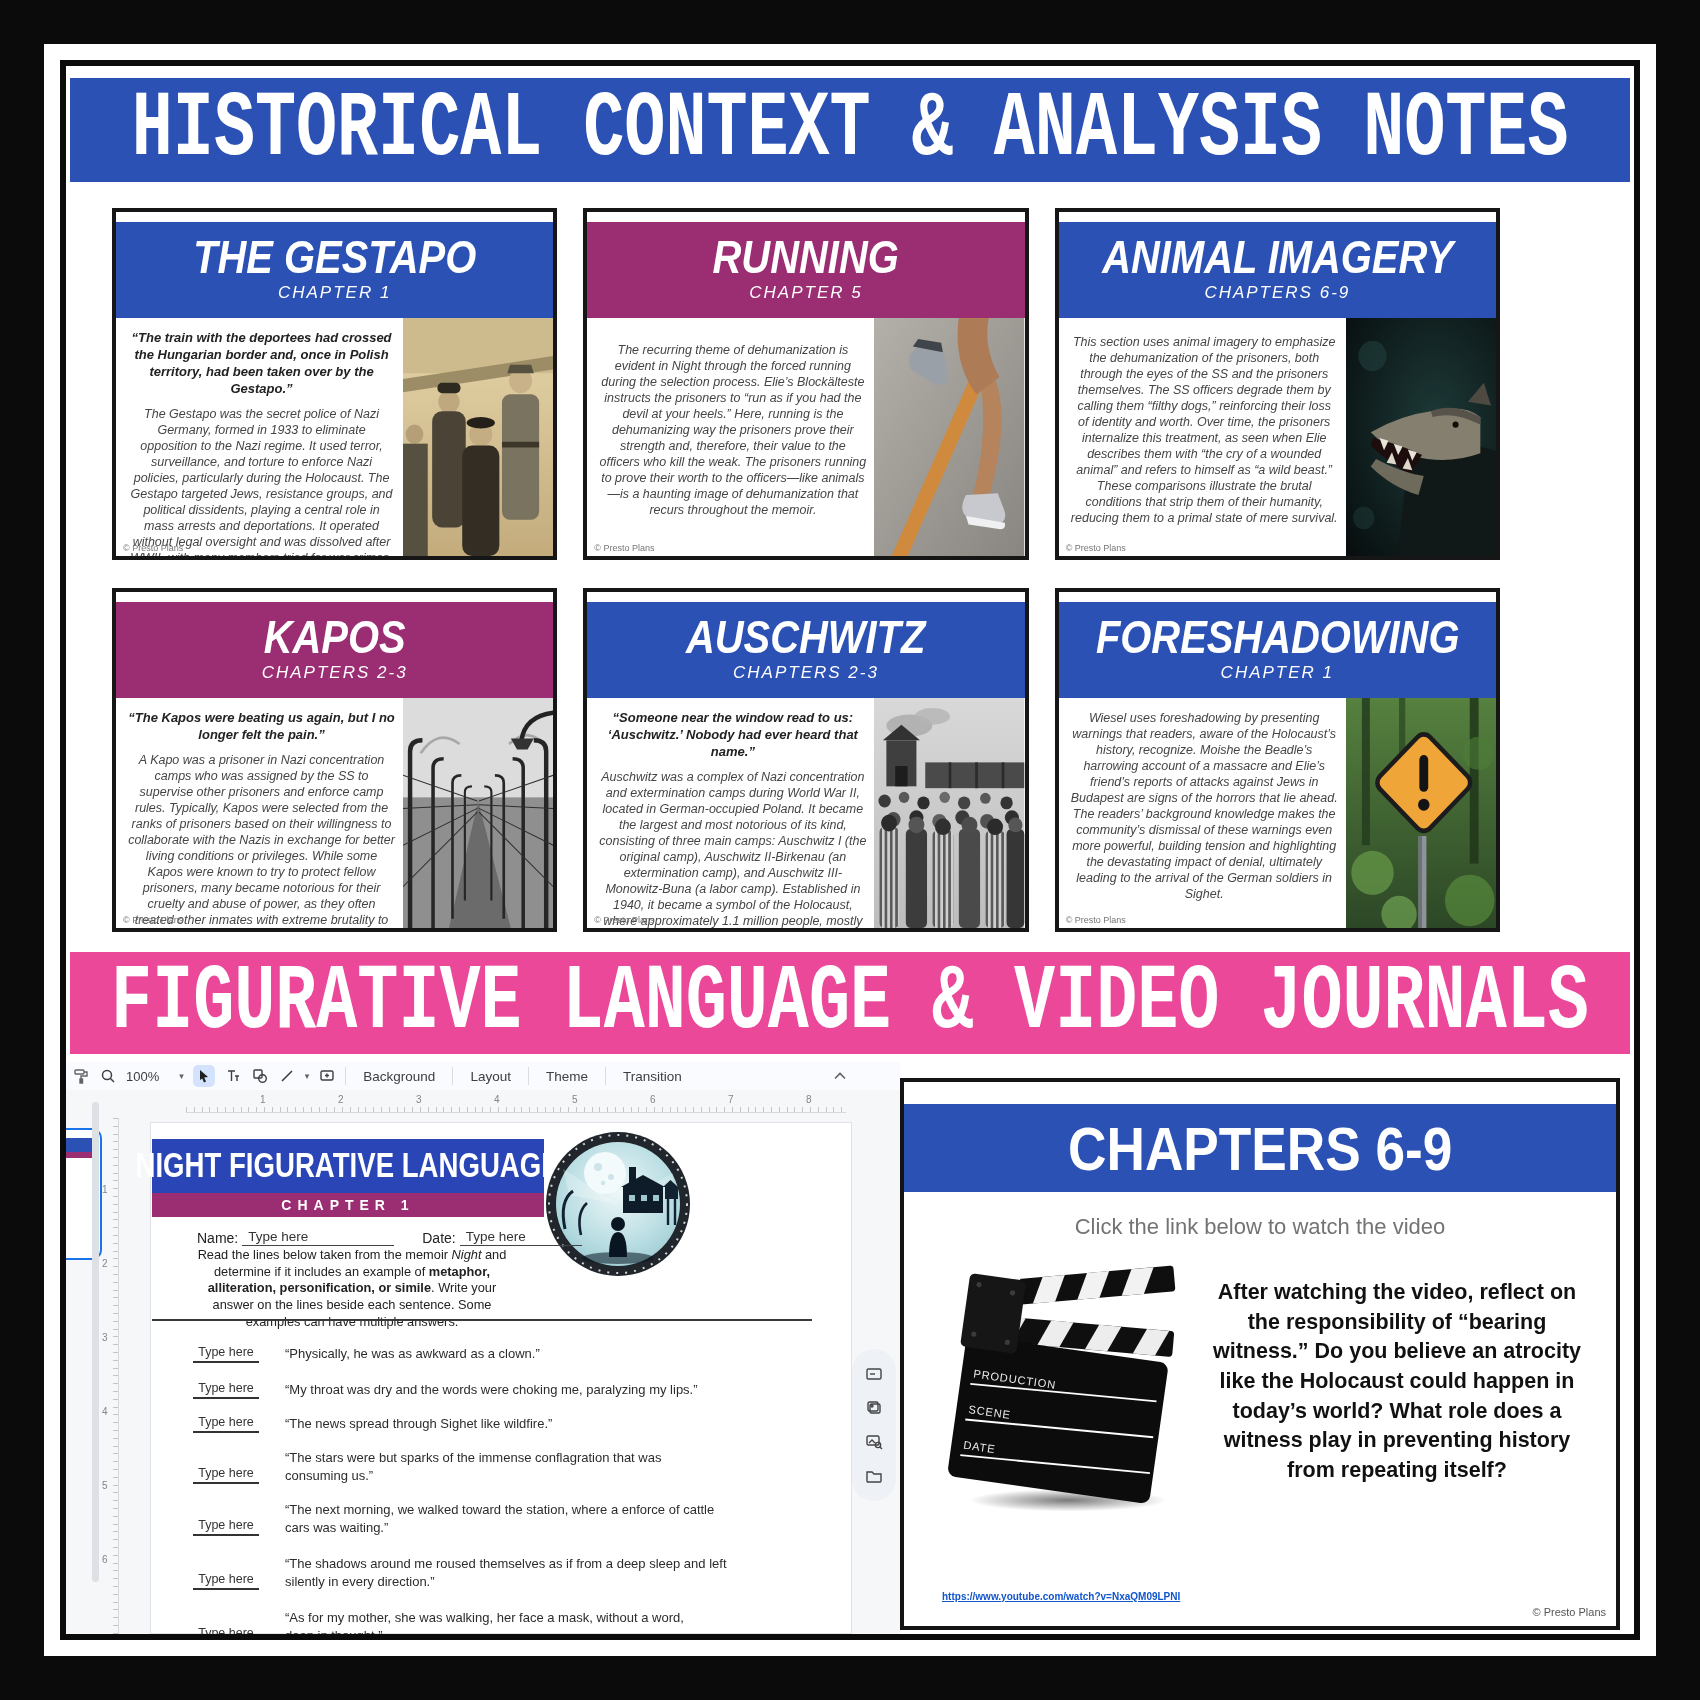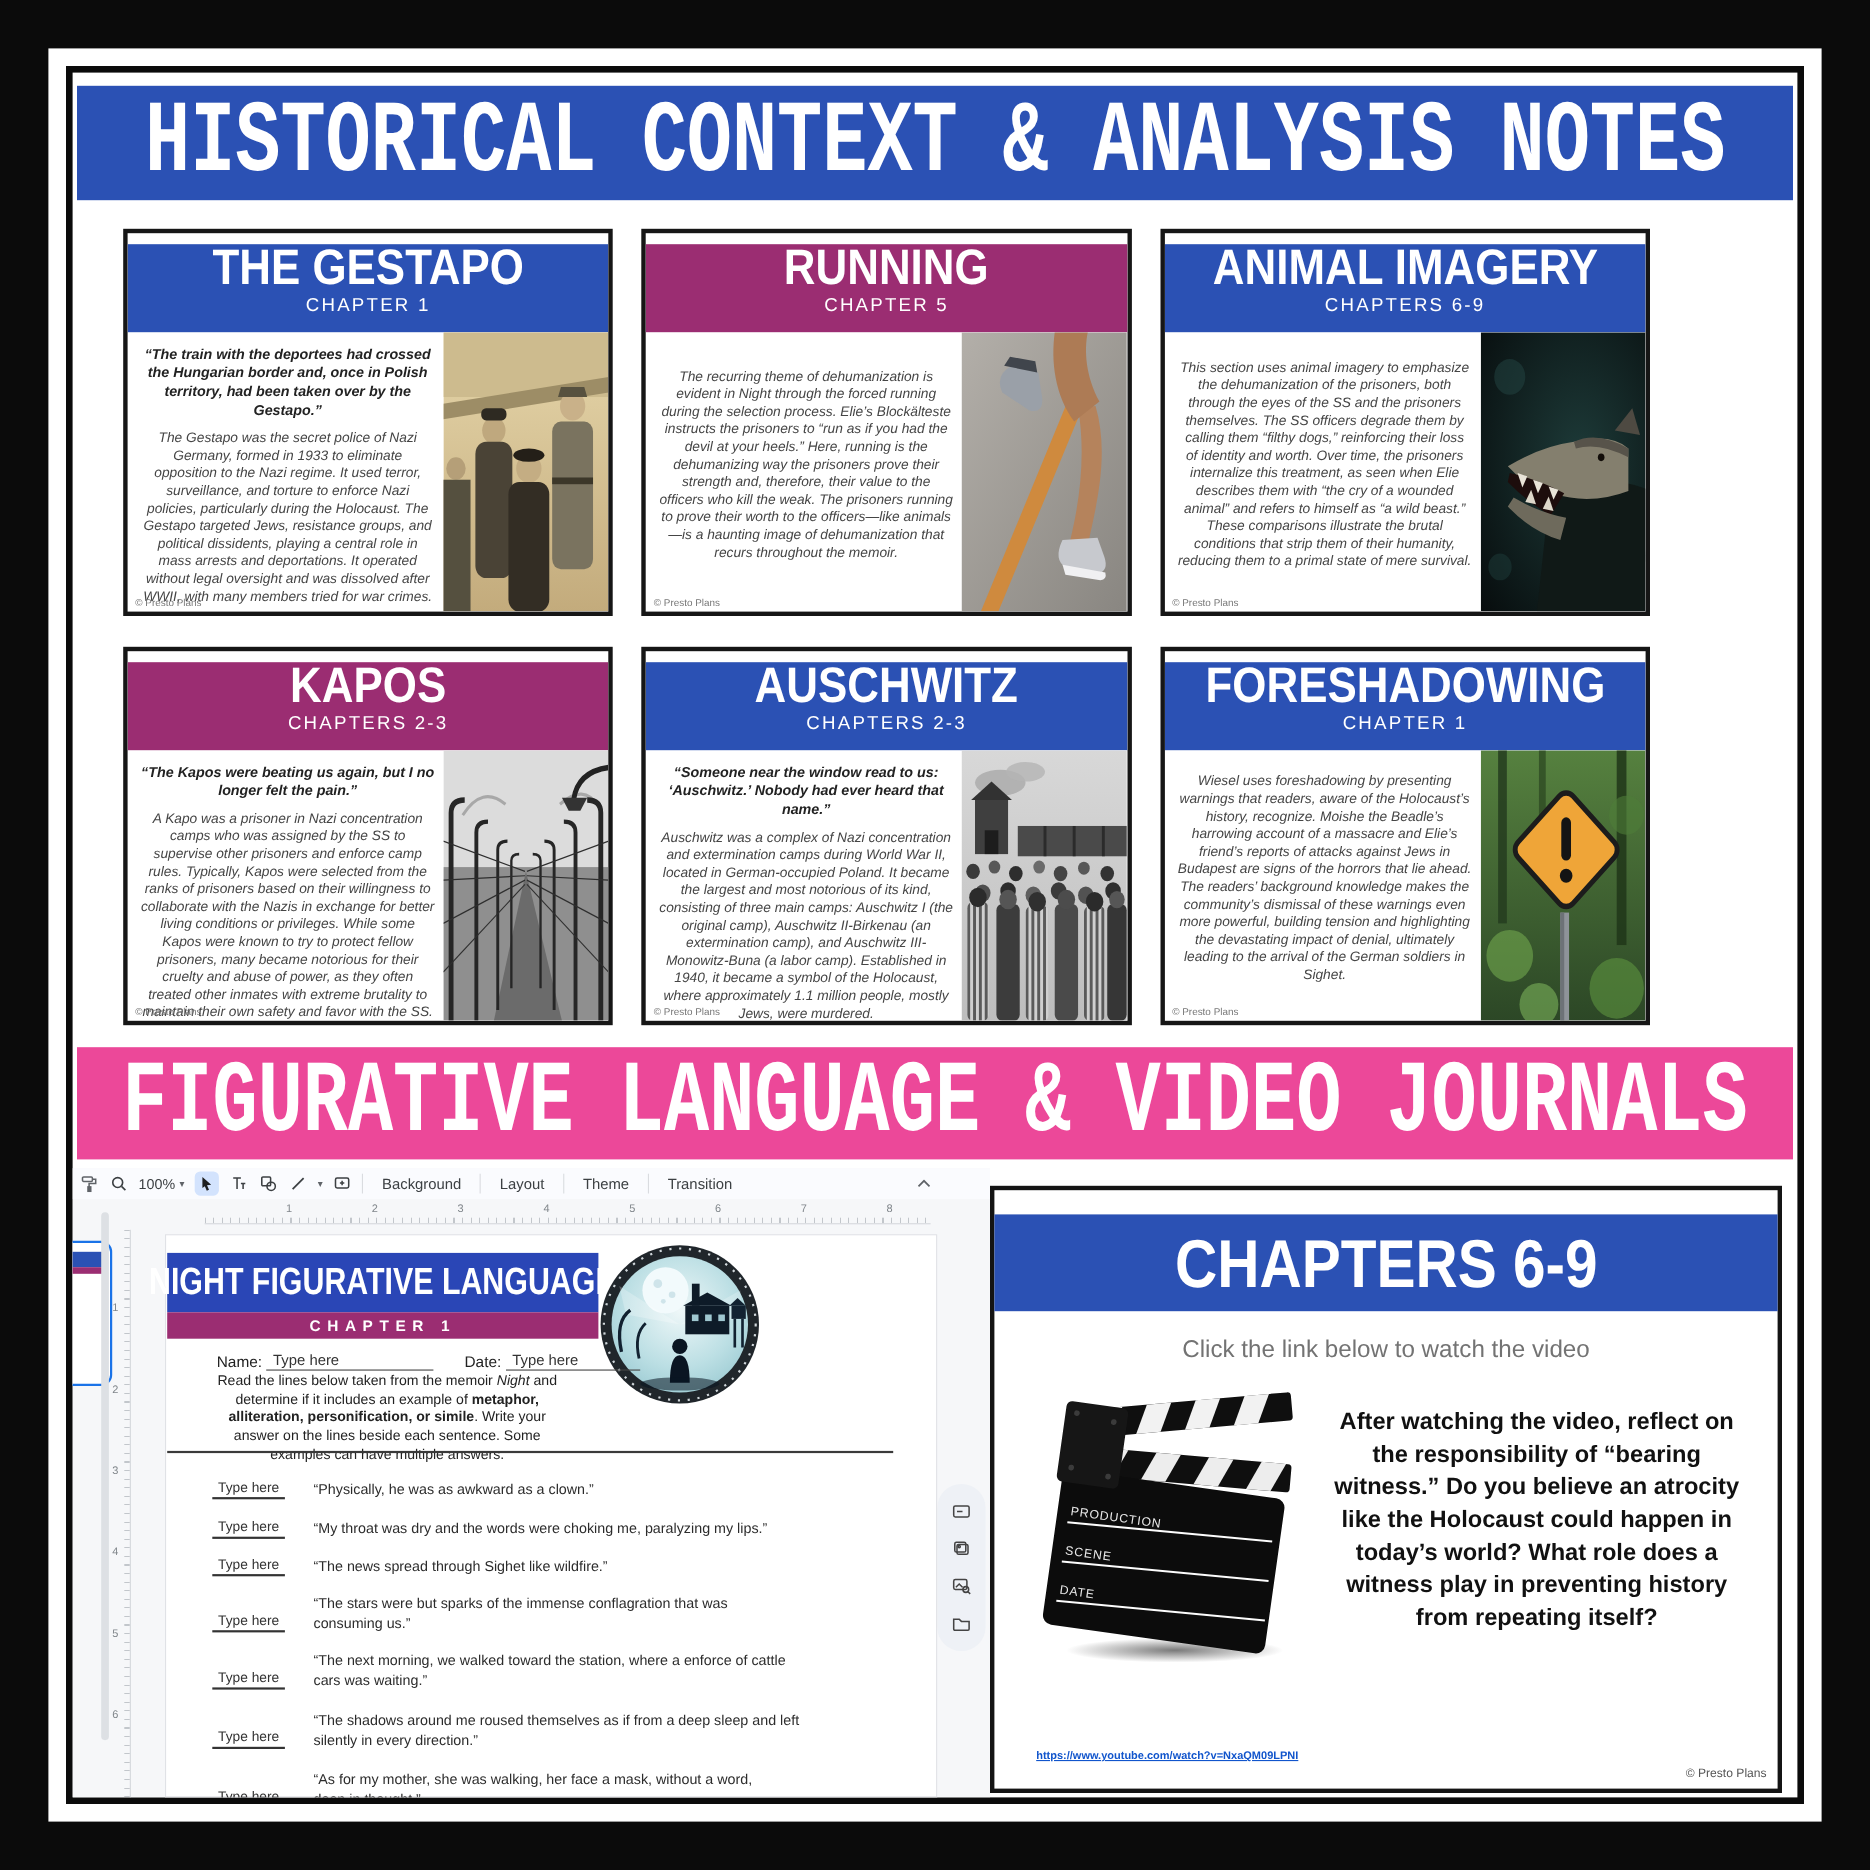--- a/index.html
+++ b/index.html
@@ -13,40 +13,40 @@
   .banner-top{top:12px;height:104px;background:#2b51b4;}
   .banner-mid{top:886px;height:102px;background:#ec4899;}
   .banner span{color:#fff;font-weight:bold;font-size:76px;white-space:nowrap;
     transform:scale(.9,1.22);letter-spacing:0;}
 
   
   .cards{position:absolute;left:46px;top:142px;width:1388px;display:grid;
     grid-template-columns:repeat(3,1fr);grid-template-rows:352px 344px;column-gap:26px;row-gap:28px;}
   .card{background:#fff;border:4px solid #161616;position:relative;display:flex;
     flex-direction:column;padding-top:10px;overflow:hidden;}
-  .band{height:80px;color:#fff;text-align:center;display:flex;flex-direction:column;
-    justify-content:flex-start;flex:none;}
+  .band{height:96px;color:#fff;text-align:center;display:flex;flex-direction:column;
+    justify-content:center;flex:none;font-style:italic;}
   .band.blue{background:#2b51b4;} .band.magenta{background:#9b2d72;}
   .band-title{font-size:42px;font-weight:bold;line-height:1;transform:scale(.95,1.08);white-space:nowrap;}
   .band-sub{font-size:17px;letter-spacing:2px;margin-top:4px;}
   .cbody{flex:1;display:flex;min-height:0;}
   .ctext{width:64%;padding:8px 8px 16px 12px;text-align:center;color:#454545;
     font-size:12.5px;line-height:1.28;display:flex;flex-direction:column;font-style:italic;}
   .ctext.centered{justify-content:center;padding-top:2px;}
   .cquote{font-weight:bold;color:#222;font-size:13px;line-height:1.3;margin:4px 0 8px 0;}
   .cimg{width:36%;position:relative;overflow:hidden;}
   .cimg svg{position:absolute;inset:0;width:100%;height:100%;}
   .ccredit{position:absolute;left:7px;bottom:3px;font-size:9px;color:#777;}
 
   
   .slides{position:absolute;left:0;top:996px;width:834px;bottom:0;background:#f6f7f9;}
   .gs-toolbar{position:absolute;left:0;top:0;width:100%;height:28px;background:#fafbfe;
     display:flex;align-items:center;gap:9px;padding-left:6px;box-sizing:border-box;color:#3c4043;}
   .gs-toolbar .ticon{width:18px;height:18px;flex:none;display:flex;align-items:center;justify-content:center;}
-  .gs-zoom{font-size:13px;color:#3c4043;display:flex;align-items:center;gap:4px;}
+  .gs-zoom{font-size:13px;color:#3c4043;display:flex;align-items:center;gap:20px;}
   .caret{font-size:9px;color:#5f6368;}
   .tool-sel{background:#d3e3fd;border-radius:5px;padding:2px;}
   .gs-sep{width:1px;height:18px;background:#dadce0;flex:none;}
   .gs-btn{font-size:13.5px;color:#3c4043;padding:0 8px;white-space:nowrap;}
   .gs-collapse{margin-left:auto;margin-right:54px;color:#5f6368;font-size:12px;}
   .gs-hruler{position:absolute;left:120px;top:32px;width:660px;height:18px;
     border-bottom:1px solid #d5d8dc;background-image:repeating-linear-gradient(to right,#c2c6cb 0 1px,transparent 1px 7.8px);
     background-size:100% 5px;background-position:0 100%;background-repeat:no-repeat;}
   .gs-hruler span{position:absolute;top:0;font-size:10px;color:#80868b;}
   .gs-vruler{position:absolute;left:36px;top:56px;width:16px;bottom:0;

